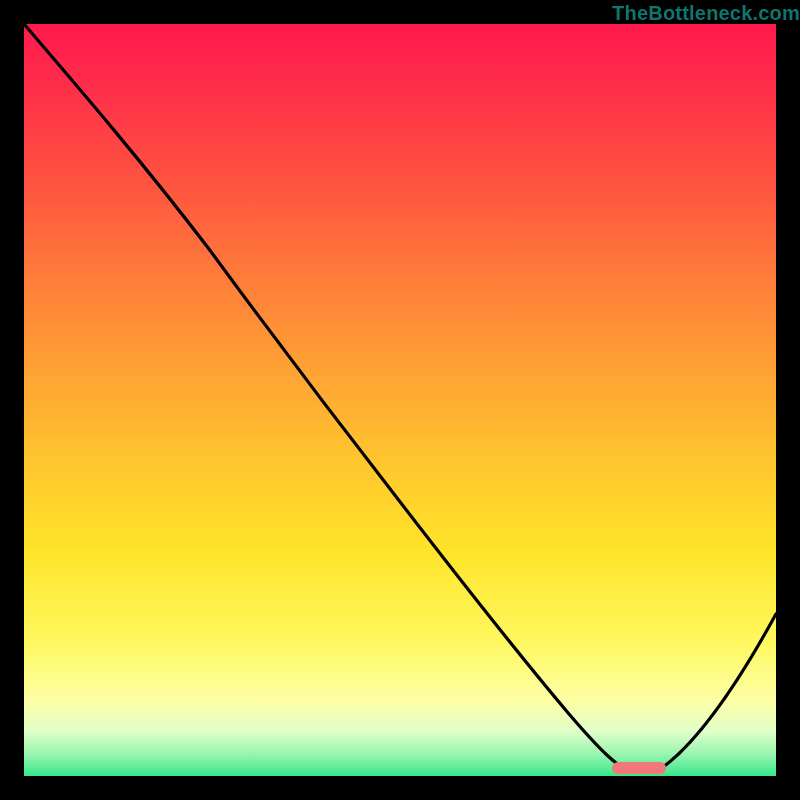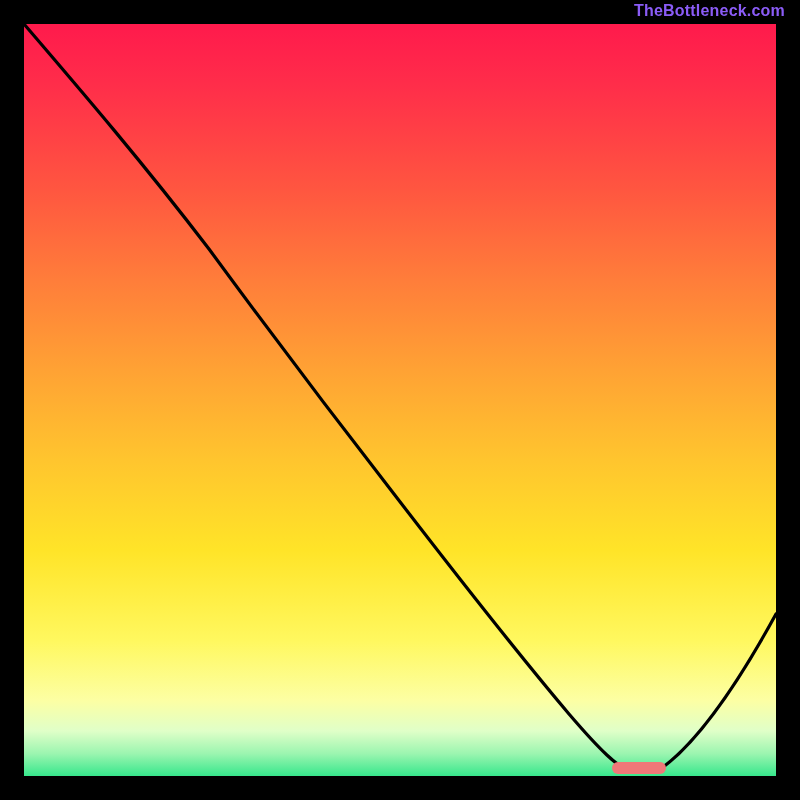--- a/index.html
+++ b/index.html
@@ -40,25 +40,25 @@
     position: absolute;
     left: 24px;
     top: 24px;
     width: 752px;
     height: 752px;
     overflow: visible;
   }
   .watermark {
     position: absolute;
     top: 2px;
-    right: 15px;
+    right: 0;
     font-family: Arial, Helvetica, sans-serif;
-    font-size: 16px;
+    font-size: 20px;
     font-weight: 600;
-    color: #8b5cf6;
+    color: #0f766e;
     letter-spacing: 0.2px;
   }
   .marker {
     position: absolute;
     height: 12px;
     border-radius: 6px;
     background: #f07878;
   }
 </style>
 </head>

